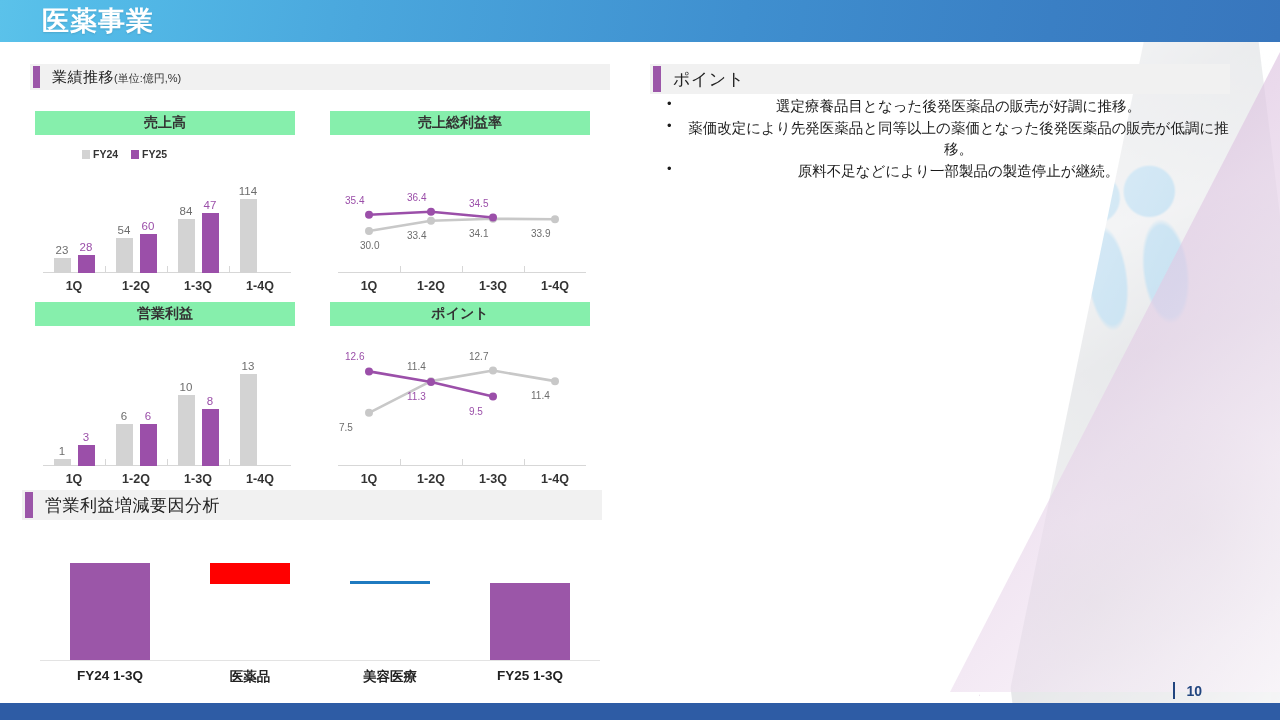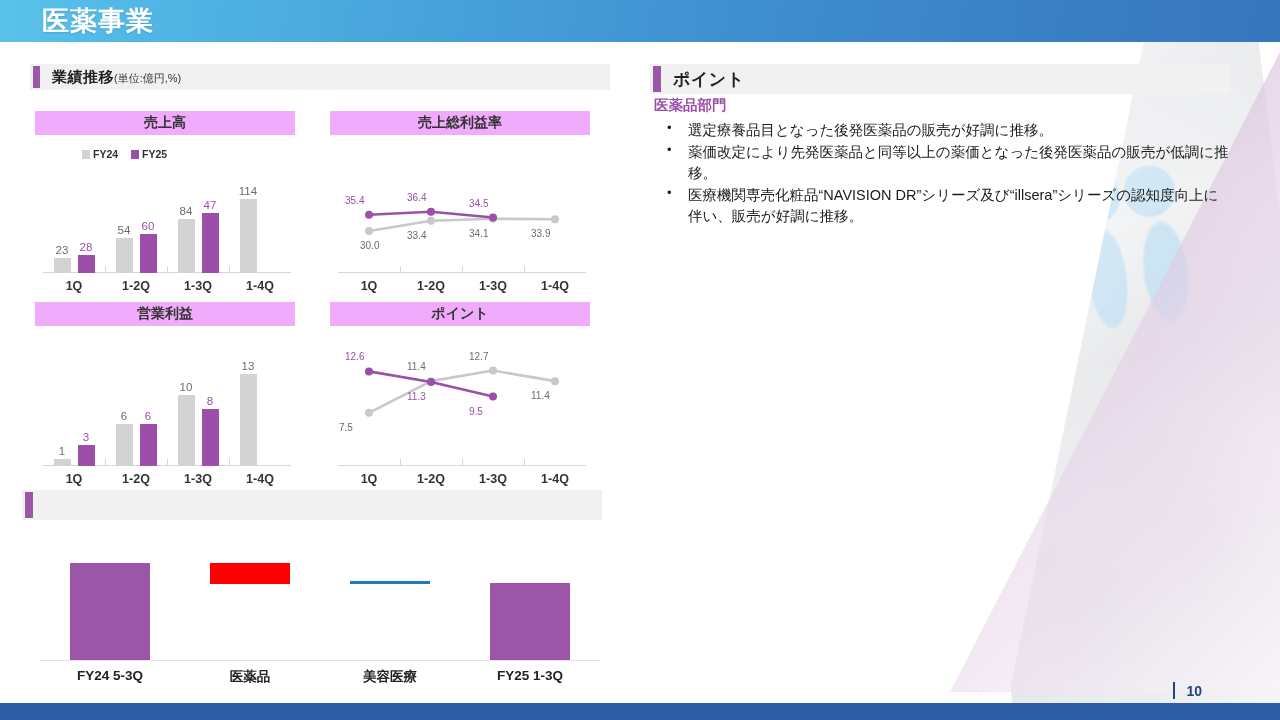--- a/index.html
+++ b/index.html
@@ -68,27 +68,27 @@
     opacity:.5;
   }
 
   
   .sec-head{
     position:absolute;height:26px;background:#f1f1f1;display:flex;align-items:center;
   }
   .sec-head .accent{
     width:7px;height:22px;background:#9b56a8;margin-left:3px;margin-right:12px;flex:none;
   }
-  .sec-head .txt{font-size:15px;font-weight:bold;color:#222;letter-spacing:.5px;}
+  .sec-head .txt{font-size:15px;font-weight:normal;color:#222;letter-spacing:.5px;}
   .sec-head .unit{font-size:11px;font-weight:normal;color:#333;letter-spacing:0;}
 
   
   .panel{position:absolute;}
   .panel-title{
-    height:24px;background:#f0abfc;display:flex;align-items:center;justify-content:center;
+    height:24px;background:#86efac;display:flex;align-items:center;justify-content:center;
     font-size:14px;font-weight:bold;color:#333;
   }
 
   .legend{position:absolute;display:flex;align-items:center;gap:13px;font-size:10.5px;color:#333;font-weight:bold;}
   .legend .item{display:flex;align-items:center;gap:3px;}
   .legend .sw{width:8px;height:9px;display:inline-block;}
 
   
   .barchart{position:absolute;}
   .axis{position:absolute;left:0;right:0;bottom:22px;height:1px;background:#d7d7d7;}
@@ -113,21 +113,21 @@
   .wf .wbar{position:absolute;}
   .wf .wcat{position:absolute;font-size:13.5px;font-weight:bold;color:#222;text-align:center;}
   .wf .baseline{position:absolute;height:1px;background:#e3e3e3;}
 
   
   .pts{position:absolute;left:654px;top:96px;width:575px;}
   .pts .grp-title{font-size:14.5px;font-weight:bold;color:#9b4fa9;margin:0 0 5px 0;}
   .pts .grp-title.second{margin-top:16px;}
   .pts ul{list-style:none;margin:0;padding:0;}
   .pts li{
-    position:relative;padding-left:34px;font-size:14.5px;color:#1a1a1a;line-height:1.44;margin-bottom:1px;
+    position:relative;padding-left:34px;font-size:14.5px;color:#1a1a1a;line-height:1.44;margin-bottom:1px;text-align:center;
   }
   .pts li:before{
     content:"•";position:absolute;left:13px;top:-1px;color:#1a1a1a;font-size:13px;
   }
 </style>
 </head>
 <body>
 
 <div class="header">
   <div class="header-title">医薬事業</div>
@@ -270,45 +270,43 @@
     <div class="llabel g" style="left: 69px; width: 48px; top: 31.125px;">11.4</div>
     <div class="llabel g" style="left: 131px; width: 48px; top: 20.5625px;">12.7</div>
     <div class="llabel g" style="left: 193px; width: 48px; top: 60.125px;">11.4</div>
     <div class="llabel p" style="left: 7px; width: 48px; top: 21.375px;">12.6</div>
     <div class="llabel p" style="left: 69px; width: 48px; top: 60.9375px;">11.3</div>
     <div class="llabel p" style="left: 131px; width: 48px; top: 75.5625px;">9.5</div>
   </div>
 
 <div class="sec-head" style="left:22px;top:490px;width:580px;height:30px;">
   <div class="accent" style="height:26px;width:8px;"></div>
+  <div class="txt" style="font-size:17px;">営業利益増減要因分析</div>
 </div>
 <div class="wf" id="chart-waterfall" style="left:40px;top:532px;width:560px;height:160px;">
     <div class="baseline" style="left: 0px; width: 560px; top: 128px;"></div>
     <div class="wbar" style="left: 30px; width: 80px; height: 96.6667px; top: 31.3333px; background: rgb(155, 86, 168);"></div>
-    <div class="wcat" style="left: 0px; width: 140px; top: 136px;">FY24 5-3Q</div>
+    <div class="wcat" style="left: 0px; width: 140px; top: 136px;">FY24 1-3Q</div>
     <div class="wbar" style="left: 170px; width: 80px; height: 20.3px; top: 31.3333px; background: rgb(255, 0, 0);"></div>
     <div class="wcat" style="left: 140px; width: 140px; top: 136px;">医薬品</div>
     <div class="wbar" style="left: 310px; width: 80px; height: 3px; top: 48.6333px; background: rgb(31, 122, 192);"></div>
     <div class="wcat" style="left: 280px; width: 140px; top: 136px;">美容医療</div>
     <div class="wbar" style="left: 450px; width: 80px; height: 77.3333px; top: 50.6667px; background: rgb(155, 86, 168);"></div>
     <div class="wcat" style="left: 420px; width: 140px; top: 136px;">FY25 1-3Q</div>
   </div>
 
 <div class="sec-head" style="left:650px;top:64px;width:580px;height:30px;">
   <div class="accent" style="height:26px;width:8px;"></div>
   <div class="txt" style="font-size:17px;">ポイント</div>
 </div>
 <div class="pts" id="points-body">
-    <div class="grp-title">医薬品部門</div>
     <ul>
       <li>選定療養品目となった後発医薬品の販売が好調に推移。</li>
       <li>薬価改定により先発医薬品と同等以上の薬価となった後発医薬品の販売が低調に推移。</li>
-    </ul>
-    <ul>
-      <li>医療機関専売化粧品“NAVISION DR”シリーズ及び“illsera”シリーズの認知度向上に伴い、販売が好調に推移。</li>
+      <li>原料不足などにより一部製品の製造停止が継続。</li>
     </ul>
   </div>
 
 <div class="page-num-wrap">
   <span class="page-sep"></span>
   <span>10</span>
 </div>
 <div class="footer-bar"></div>
 
 </body></html>

